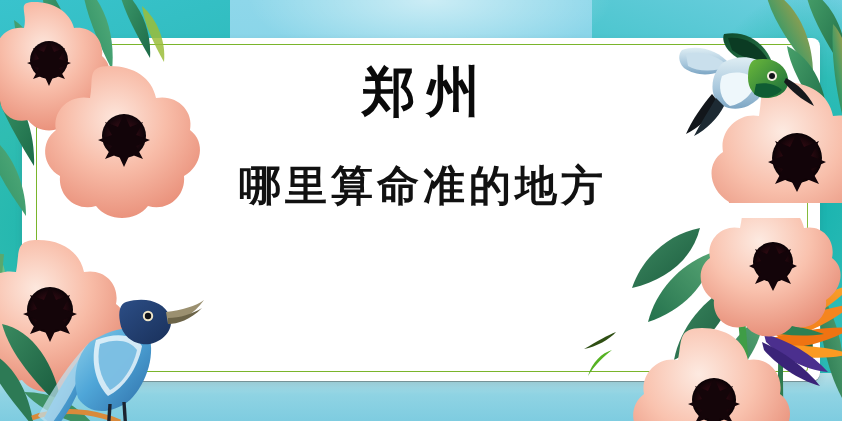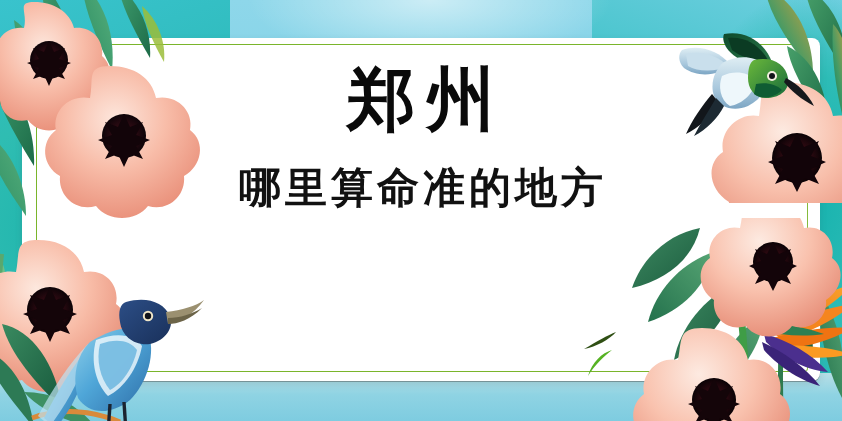--- a/index.html
+++ b/index.html
@@ -61,28 +61,28 @@
   
   .text-stack {
     position:absolute;
     left:22px; top:38px; width:798px; height:343px;
     display:flex; flex-direction:column;
     align-items:center; justify-content:flex-start;
     padding-top:24px;
   }
   .title {
     font-family:"DejaVu Serif","Liberation Serif",serif;
-    font-size:69px;
+    font-size:54px;
     font-weight:700;
     line-height:1.08;
     letter-spacing:10px;
     color:#0a0a0a;
     text-indent:10px;
   }
-  .sub-wrap { margin-top:22px; text-align:right; }
+  .sub-wrap { margin-top:37px; text-align:right; }
   .subtitle {
     font-family:"DejaVu Serif","Liberation Serif",serif;
     font-size:42px;
     font-weight:700;
     line-height:1.36;
     letter-spacing:4px;
     color:#111111;
     text-indent:4px;
     white-space:nowrap;
   }

